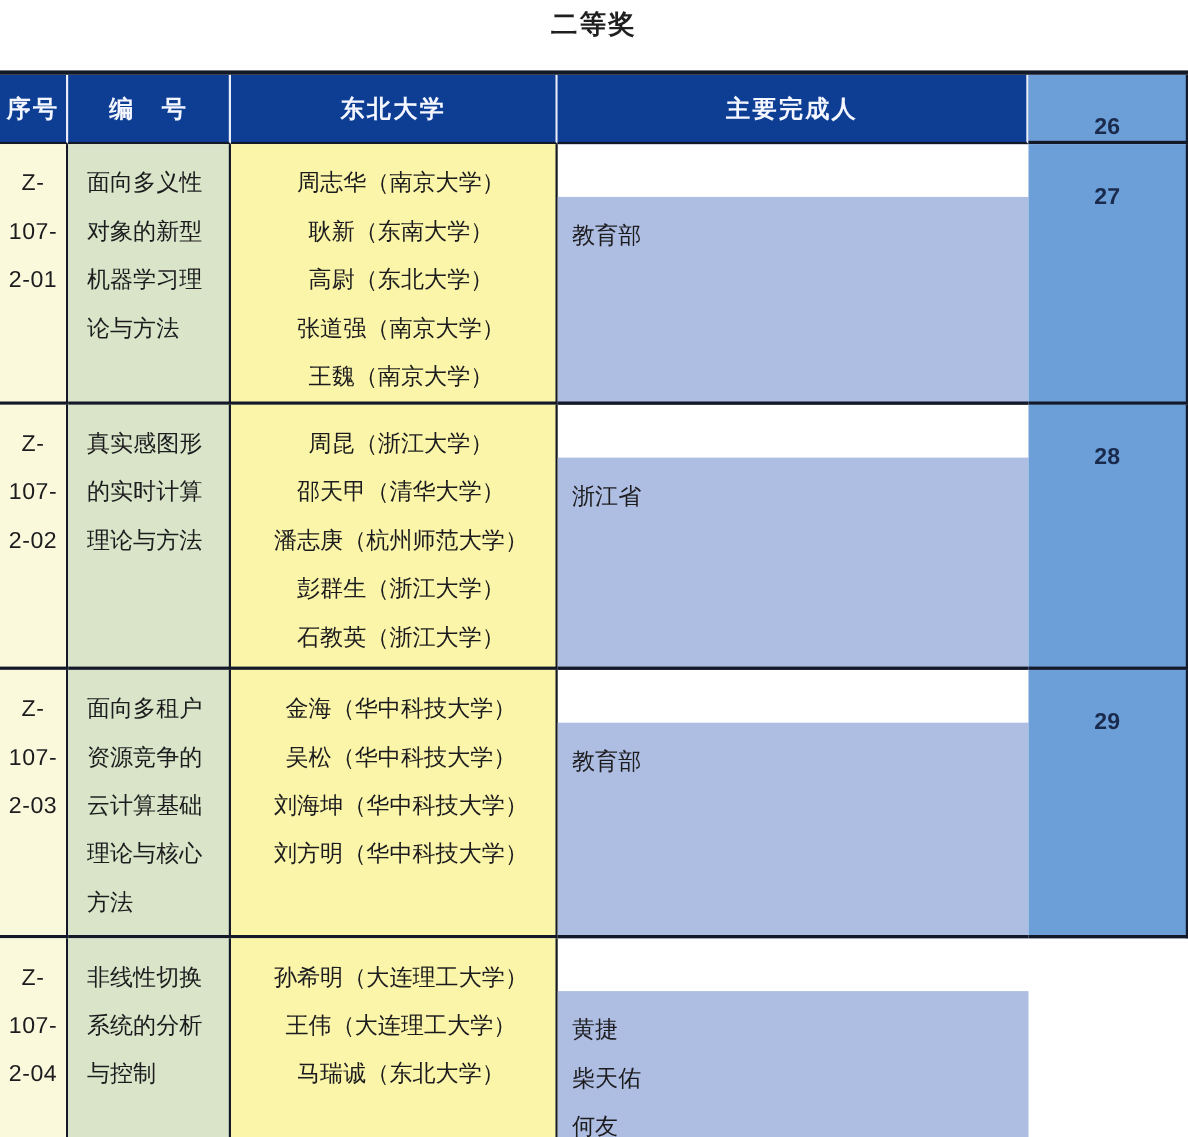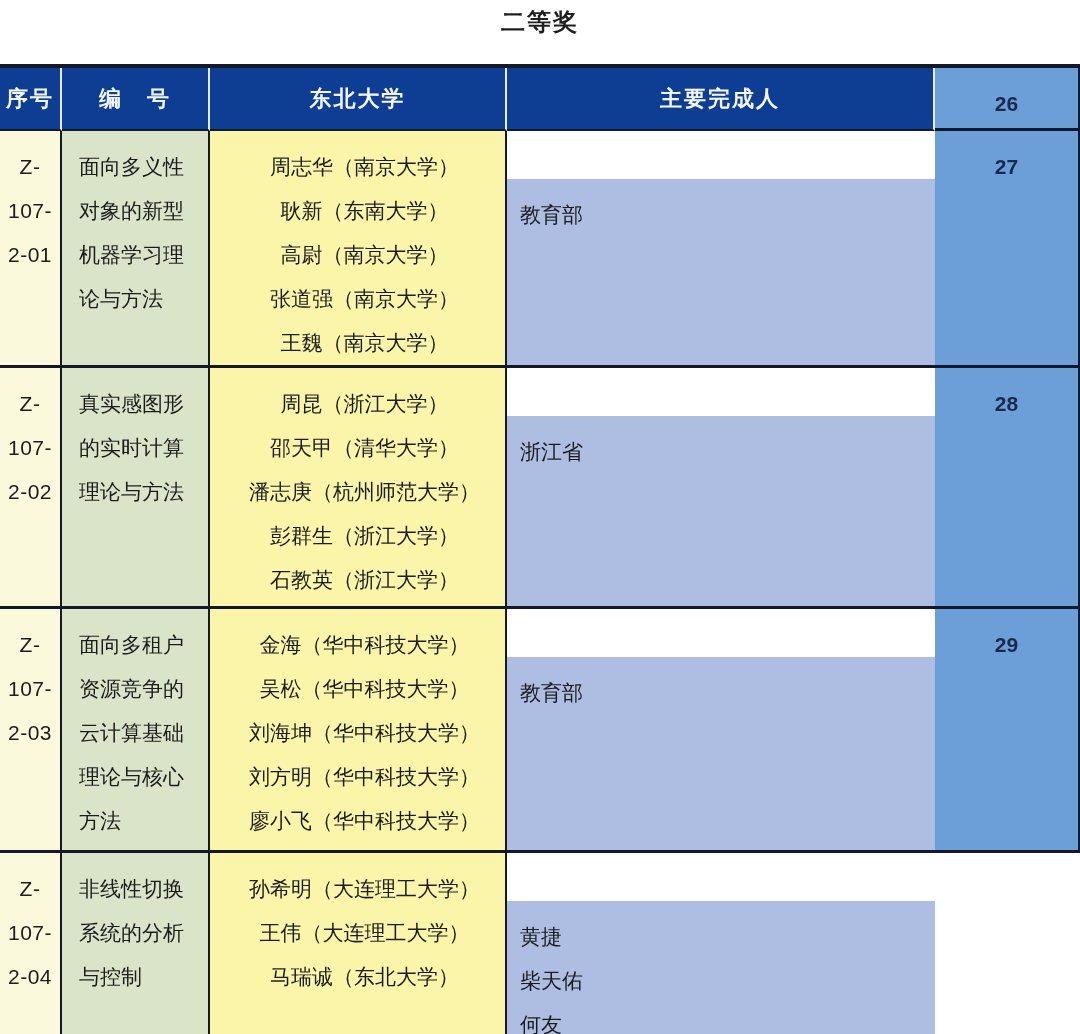--- a/index.html
+++ b/index.html
@@ -61,21 +61,21 @@
     color: var(--body-text, #1c1c1e);
     line-height: 44px;
     border-right: 2px solid var(--grid-line, #131929);
     border-bottom: 3px solid var(--grid-line, #131929);
     overflow: hidden;
   }
   .bc.last { border-right: none; margin-top: 48px; }
   .c-no {
     background: var(--serial-col-bg, #6C9FD8);
     text-align: center;
-    padding-top: 14px;
+    padding-top: 26px;
     color: var(--serial-text, #1A2A4C);
     font-weight: 600;
   }
   .c-code {
     background: var(--code-col-bg, #FBF9DC);
     text-align: center;
     padding-top: 14px;
     letter-spacing: 0.5px;
   }
   .c-project {
@@ -107,21 +107,21 @@
     <div class="hc">编　号</div>
     <div class="hc">东北大学</div>
     <div class="hc">主要完成人</div>
 
     <div class="bc c-no">26</div>
     <div class="bc c-code">Z-107-2-01</div>
     <div class="bc c-project">面向多义性对象的新型机器学习理论与方法</div>
     <div class="bc c-people">
       <div class="line">周志华（南京大学）</div>
       <div class="line">耿新（东南大学）</div>
-      <div class="line">高尉（南京大学）</div>
+      <div class="line">高尉（东北大学）</div>
       <div class="line">张道强（南京大学）</div>
       <div class="line">王魏（南京大学）</div>
     </div>
     <div class="bc c-nom last">
       <div class="line">教育部</div>
     </div>
 
     <div class="bc c-no">27</div>
     <div class="bc c-code">Z-107-2-02</div>
     <div class="bc c-project">真实感图形的实时计算理论与方法</div>
@@ -137,21 +137,20 @@
     </div>
 
     <div class="bc c-no">28</div>
     <div class="bc c-code">Z-107-2-03</div>
     <div class="bc c-project">面向多租户资源竞争的云计算基础理论与核心方法</div>
     <div class="bc c-people">
       <div class="line">金海（华中科技大学）</div>
       <div class="line">吴松（华中科技大学）</div>
       <div class="line">刘海坤（华中科技大学）</div>
       <div class="line">刘方明（华中科技大学）</div>
-      <div class="line">廖小飞（华中科技大学）</div>
     </div>
     <div class="bc c-nom last">
       <div class="line">教育部</div>
     </div>
 
     <div class="bc c-no">29</div>
     <div class="bc c-code">Z-107-2-04</div>
     <div class="bc c-project">非线性切换系统的分析与控制</div>
     <div class="bc c-people">
       <div class="line">孙希明（大连理工大学）</div>

